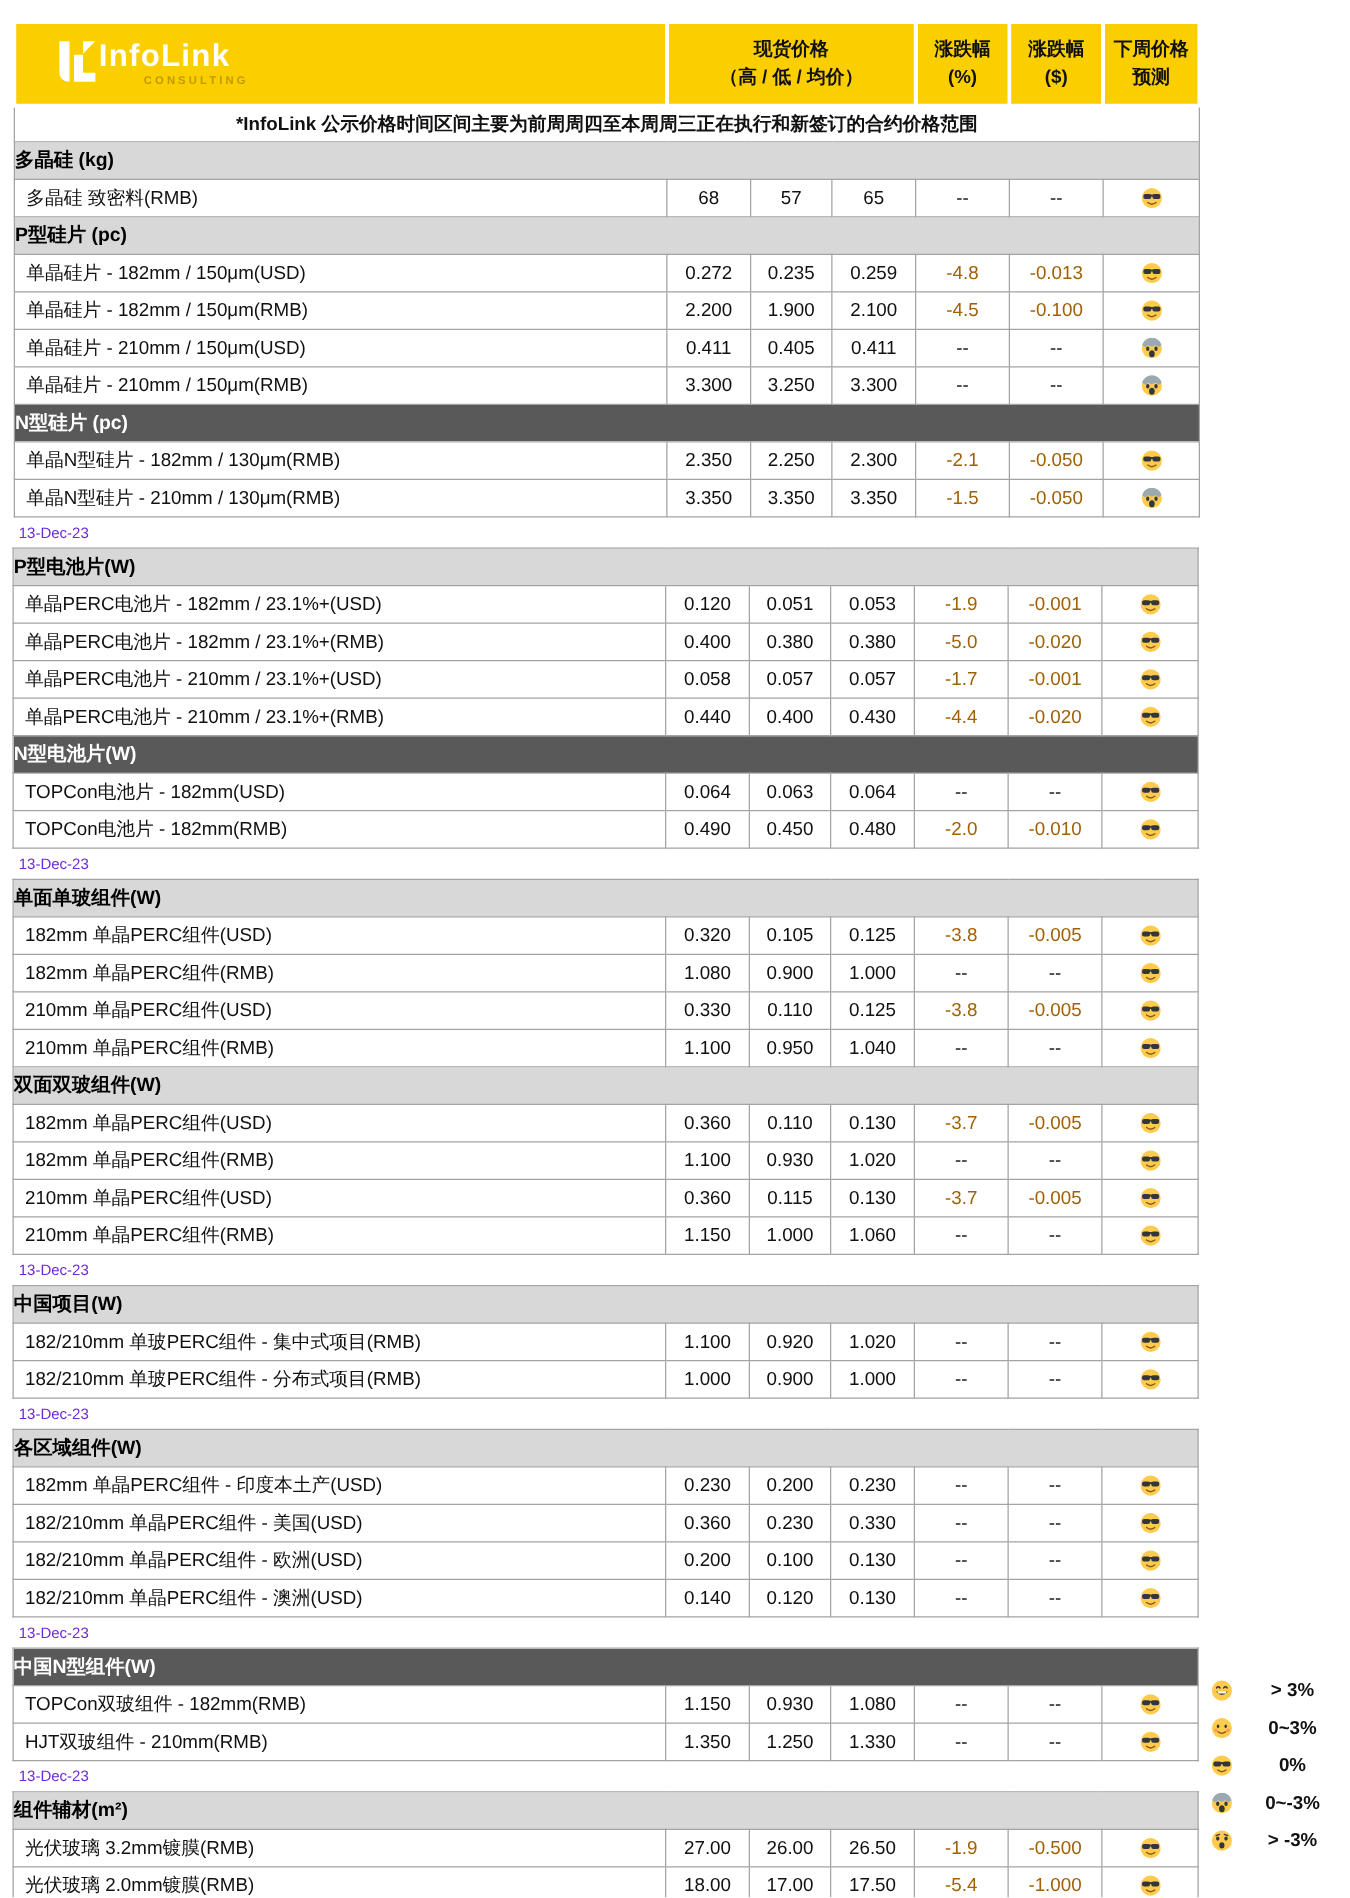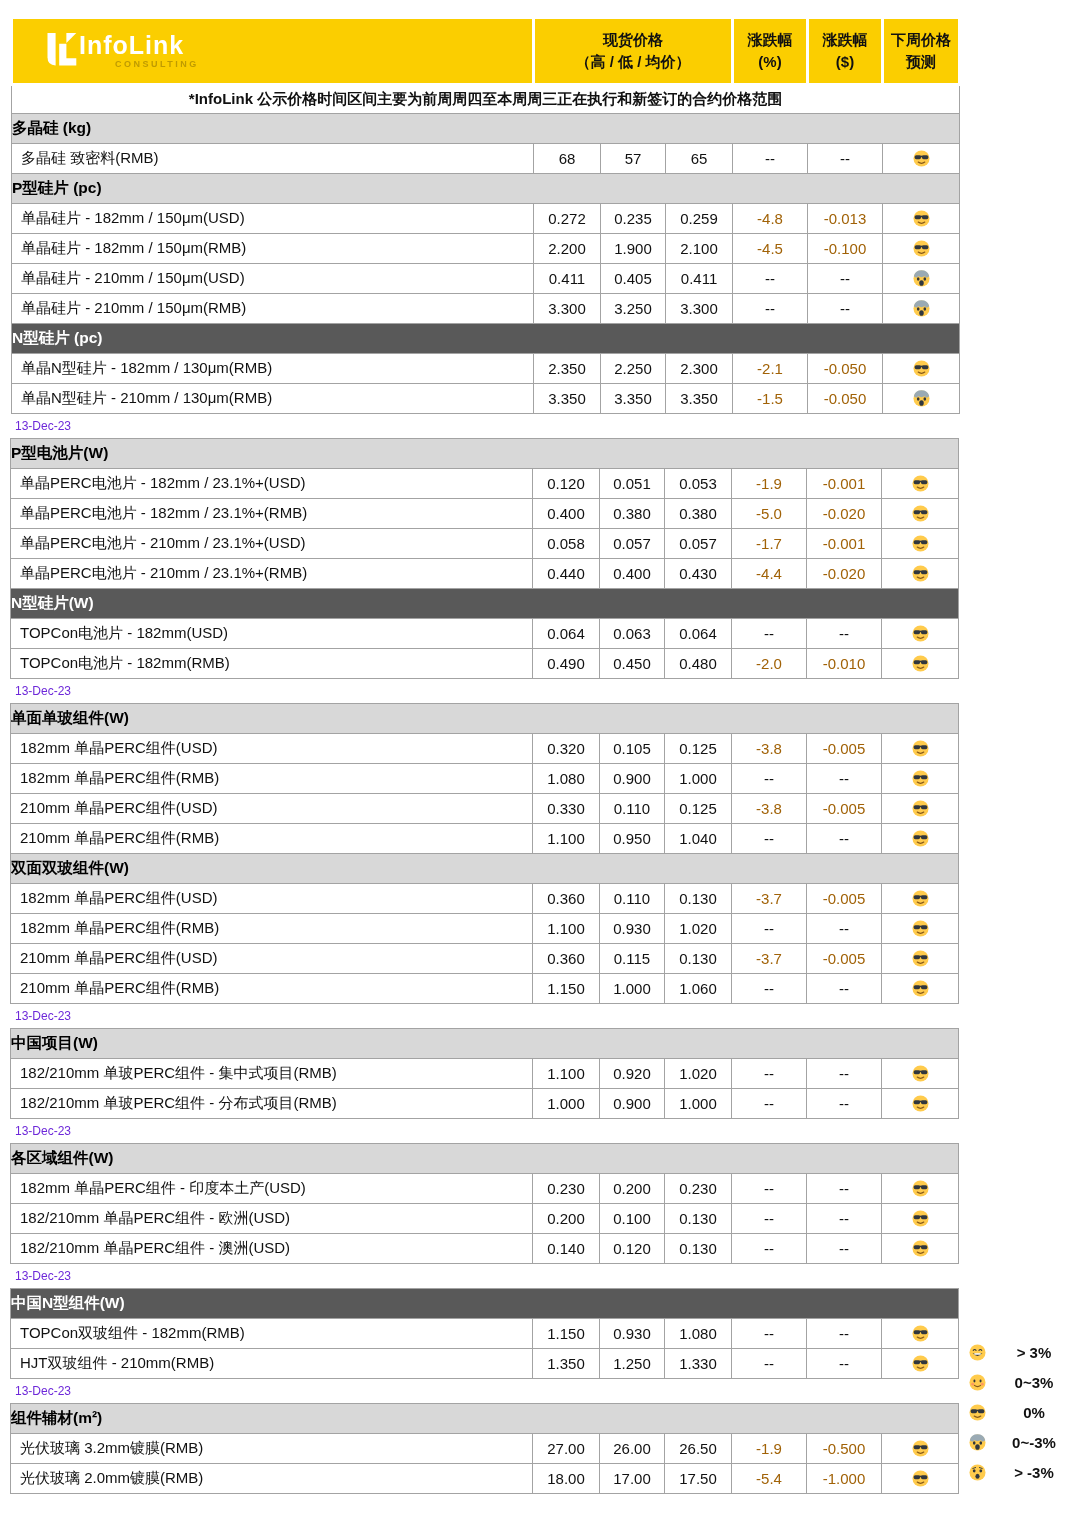--- a/index.html
+++ b/index.html
@@ -261,21 +261,21 @@
             <td class="num red">-0.020</td>
             <td class="emo"><span><svg width="17" height="17" viewBox="0 0 36 36" aria-hidden="true">
                   <circle cx="18" cy="18" r="17" fill="#FFCB4C"></circle>
                   <rect x="3.5" y="11" width="13.5" height="8.5" rx="3.5" fill="#31373D"></rect>
                   <rect x="19" y="11" width="13.5" height="8.5" rx="3.5" fill="#31373D"></rect>
                   <rect x="14" y="12" width="8" height="3.2" fill="#31373D"></rect>
                   <path d="M11 25.5 q7 5.5 14 0" stroke="#85591a" stroke-width="2.4" fill="none" stroke-linecap="round"></path>
                 </svg></span></td>
           </tr>
           <tr>
-            <td class="sec dark" colspan="7">N型硅片(W)</td>
+            <td class="sec dark" colspan="7">N型电池片(W)</td>
           </tr>
           <tr class="data-row">
             <td class="lbl">TOPCon电池片 - 182mm(USD)</td>
             <td class="num">0.064</td>
             <td class="num">0.063</td>
             <td class="num">0.064</td>
             <td class="num">--</td>
             <td class="num">--</td>
             <td class="emo"><span><svg width="17" height="17" viewBox="0 0 36 36" aria-hidden="true">
                   <circle cx="18" cy="18" r="17" fill="#FFCB4C"></circle>
@@ -502,20 +502,35 @@
         </colgroup>
         <tbody>
           <tr>
             <td class="sec light" colspan="7">各区域组件(W)</td>
           </tr>
           <tr class="data-row">
             <td class="lbl">182mm 单晶PERC组件 - 印度本土产(USD)</td>
             <td class="num">0.230</td>
             <td class="num">0.200</td>
             <td class="num">0.230</td>
+            <td class="num">--</td>
+            <td class="num">--</td>
+            <td class="emo"><span><svg width="17" height="17" viewBox="0 0 36 36" aria-hidden="true">
+                  <circle cx="18" cy="18" r="17" fill="#FFCB4C"></circle>
+                  <rect x="3.5" y="11" width="13.5" height="8.5" rx="3.5" fill="#31373D"></rect>
+                  <rect x="19" y="11" width="13.5" height="8.5" rx="3.5" fill="#31373D"></rect>
+                  <rect x="14" y="12" width="8" height="3.2" fill="#31373D"></rect>
+                  <path d="M11 25.5 q7 5.5 14 0" stroke="#85591a" stroke-width="2.4" fill="none" stroke-linecap="round"></path>
+                </svg></span></td>
+          </tr>
+          <tr class="data-row">
+            <td class="lbl">182/210mm 单晶PERC组件 - 美国(USD)</td>
+            <td class="num">0.360</td>
+            <td class="num">0.230</td>
+            <td class="num">0.330</td>
             <td class="num">--</td>
             <td class="num">--</td>
             <td class="emo"><span><svg width="17" height="17" viewBox="0 0 36 36" aria-hidden="true">
                   <circle cx="18" cy="18" r="17" fill="#FFCB4C"></circle>
                   <rect x="3.5" y="11" width="13.5" height="8.5" rx="3.5" fill="#31373D"></rect>
                   <rect x="19" y="11" width="13.5" height="8.5" rx="3.5" fill="#31373D"></rect>
                   <rect x="14" y="12" width="8" height="3.2" fill="#31373D"></rect>
                   <path d="M11 25.5 q7 5.5 14 0" stroke="#85591a" stroke-width="2.4" fill="none" stroke-linecap="round"></path>
                 </svg></span></td>
           </tr>

